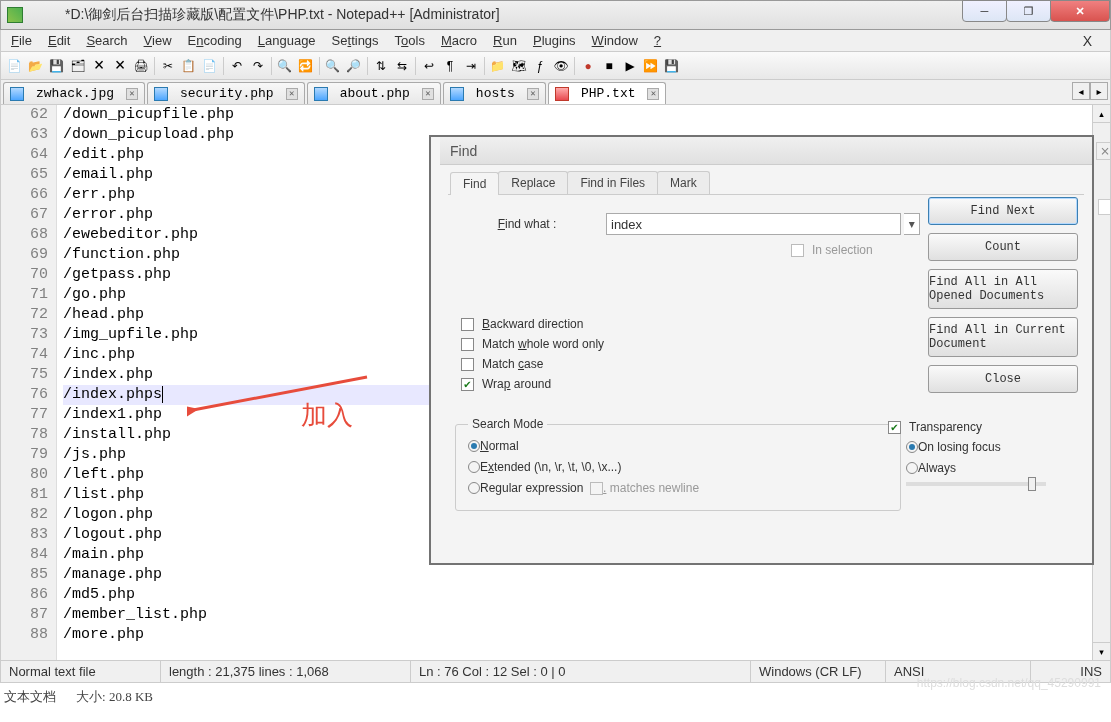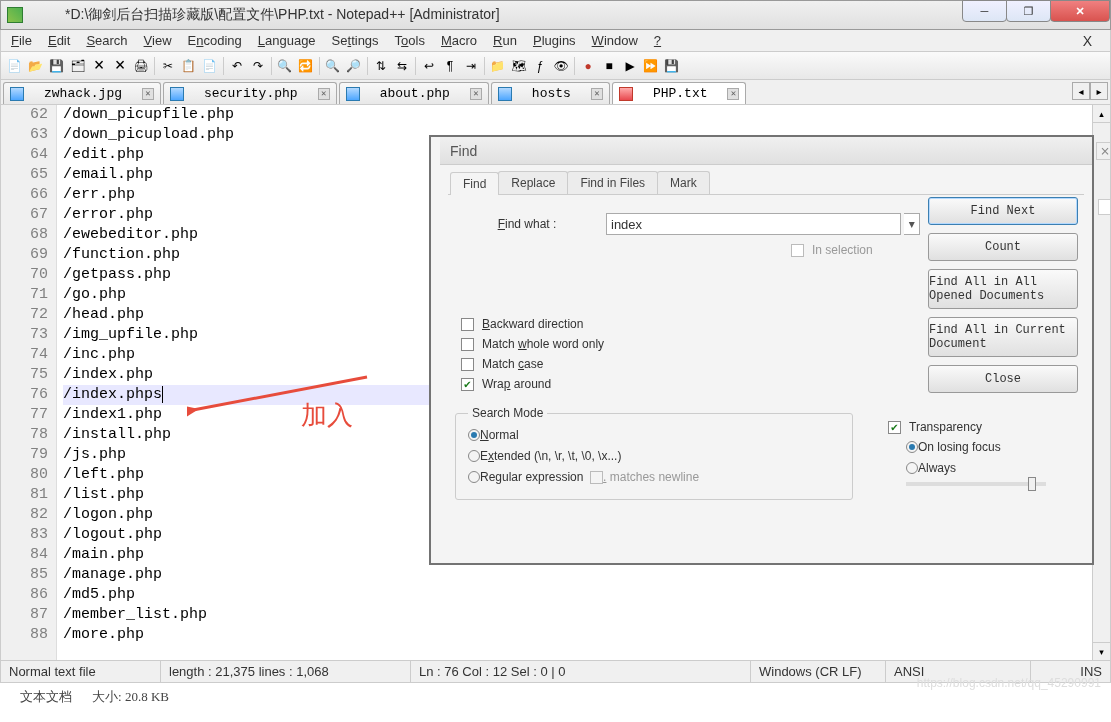--- a/index.html
+++ b/index.html
@@ -19,21 +19,21 @@
 .menubar span u { text-decoration: underline; }
 .menubar .closex { margin-left: auto; margin-right: 4px; font-size: 14px; padding: 0 4px; }
 
 
 .toolbar { height: 28px; background: linear-gradient(#fafafa,#e8e8e8); border: 1px solid #ccc; border-top: none; display: flex; align-items: center; padding: 0 4px; gap: 1px; }
 .tbtn { width: 20px; height: 20px; border: 1px solid transparent; display: inline-flex; align-items: center; justify-content: center; font-size: 12px; }
 .tsep { width: 1px; height: 18px; background: #ccc; margin: 0 2px; }
 
 
 .tabbar { height: 25px; background: #f0f0f0; border: 1px solid #ccc; border-top: none; display: flex; align-items: flex-end; padding: 0 2px; position: relative; }
-.tab { height: 22px; background: linear-gradient(#f8f8f8,#e8e8e8); border: 1px solid #aaa; border-bottom: none; border-radius: 3px 3px 0 0; padding: 0 6px; display: flex; align-items: center; gap: 20px; margin-right: 2px; font-family: "Courier New", monospace; font-size: 13px; }
+.tab { height: 22px; background: linear-gradient(#f8f8f8,#e8e8e8); border: 1px solid #aaa; border-bottom: none; border-radius: 3px 3px 0 0; padding: 0 6px; display: flex; align-items: center; gap: 12px; margin-right: 2px; font-family: "Courier New", monospace; font-size: 13px; }
 .tab.active { background: #fff; }
 .tab .ico { width: 14px; height: 14px; background: linear-gradient(#b3d9ff,#4da6ff); border: 1px solid #2a7ab0; }
 .tab.active .ico { background: linear-gradient(#ffabab,#e8494f); border-color: #c0392b; }
 .tab .x { width: 12px; height: 12px; background: #e0e0e0; color: #666; font-size: 9px; display: flex; align-items: center; justify-content: center; border: 1px solid #aaa; }
 .tabnav { position: absolute; right: 2px; top: 2px; display: flex; gap: 0; }
 .tabnav div { width: 18px; height: 18px; border: 1px solid #aaa; background: #f0f0f0; display: flex; align-items: center; justify-content: center; font-size: 10px; }
 
 
 .editor-wrap { position: relative; height: 556px; border: 1px solid #ccc; border-top: none; background: #fff; overflow: hidden; }
 .editor { display: flex; height: 100%; font-family: "Courier New", monospace; font-size: 15px; }
@@ -70,37 +70,37 @@
 .chk { display: flex; align-items: center; gap: 8px; margin-bottom: 6px; color: #333; }
 .chk .box { width: 13px; height: 13px; border: 1px solid #888; background: #fff; display: inline-flex; align-items: center; justify-content: center; font-size: 10px; color: #1a7a1a; }
 .group { border: 1px solid #ccc; border-radius: 3px; padding: 10px 12px 8px 12px; margin-top: 0; }
 .group .gtitle { position: relative; top: -18px; background: #f4f4f4; display: inline-block; padding: 0 4px; color: #333; }
 .group .gbody { margin-top: -10px; }
 .rad { display: flex; align-items: center; margin-bottom: 7px; color: #333; }
 .rad .r { width: 12px; height: 12px; border: 1px solid #888; border-radius: 50%; display: inline-flex; align-items: center; justify-content: center; }
 .rad .r .dot { width: 6px; height: 6px; background: #2a7ab0; border-radius: 50%; }
 .rad.disabled, .chk.disabled { color: #999; }
 .rad.disabled .r, .chk.disabled .box { border-color: #bbb; }
-.search-mode { position: absolute; left: 24px; top: 276px; width: 398px; }
+.search-mode { position: absolute; left: 24px; top: 287px; width: 446px; }
 .trans-group { position: absolute; right: 14px; top: 283px; width: 190px; }
 .insel { position: absolute; left: 360px; top: 106px; }
 .extra-box { position: absolute; right: -22px; top: 62px; width: 16px; height: 16px; border: 1px solid #ccc; background: #fff; }
 
 
 .status { height: 22px; background: #f0f0f0; border: 1px solid #ccc; border-top: none; display: flex; align-items: center; font-size: 13px; color: #333; }
 .status > div { padding: 0 8px; border-right: 1px solid #ccc; height: 100%; display: flex; align-items: center; }
 .status .c1 { width: 160px; }
 .status .c2 { width: 250px; }
 .status .c3 { width: 340px; }
 .status .c4 { width: 135px; }
 .status .c5 { flex: 0 0 auto; width: 145px; }
 .status .c6 { flex: 1; border-right: none; }
 
 
-.footer { height: 28px; display: flex; align-items: center; padding: 0 20px; gap: 20px; font-family: "Microsoft YaHei"; color: #444; font-size: 13px; }
+.footer { height: 28px; display: flex; align-items: center; padding: 0 4px; gap: 20px; font-family: "Microsoft YaHei"; color: #444; font-size: 13px; }
 .watermark { position: absolute; right: 10px; bottom: 32px; color: #ddd; font-size: 12px; font-family: sans-serif; }
 </style>
 </head>
 <body>
 
 <div class="titlebar">
   <div class="app-icon"></div>
   <div class="title">*D:\御剑后台扫描珍藏版\配置文件\PHP.txt - Notepad++ [Administrator]</div>
   <div class="winbtns">
     <div class="winbtn">─</div>

